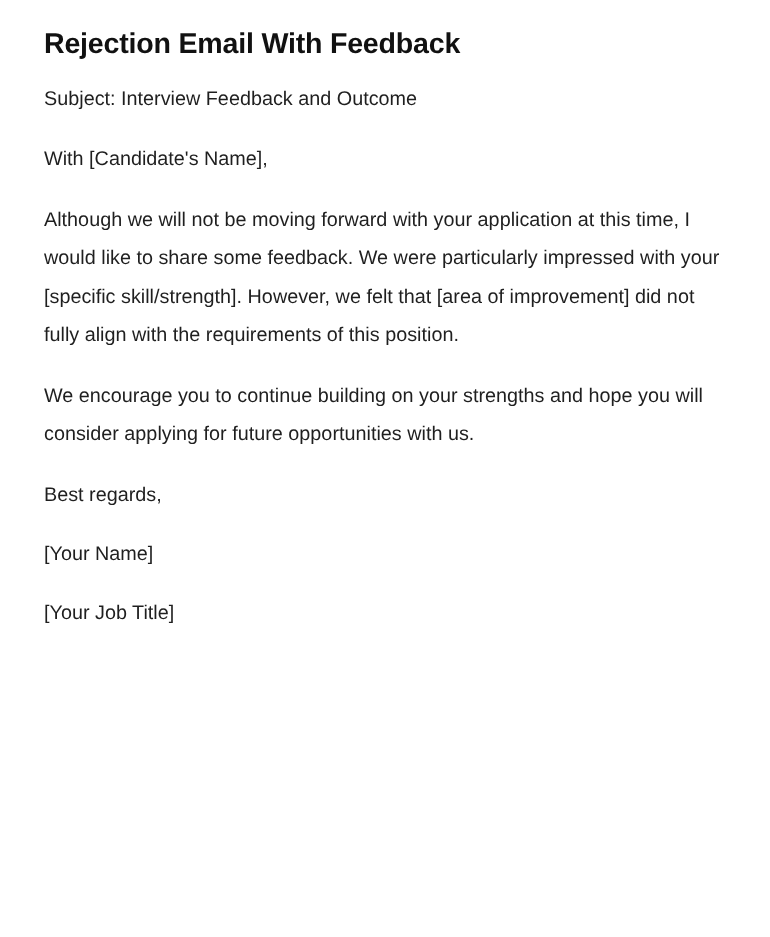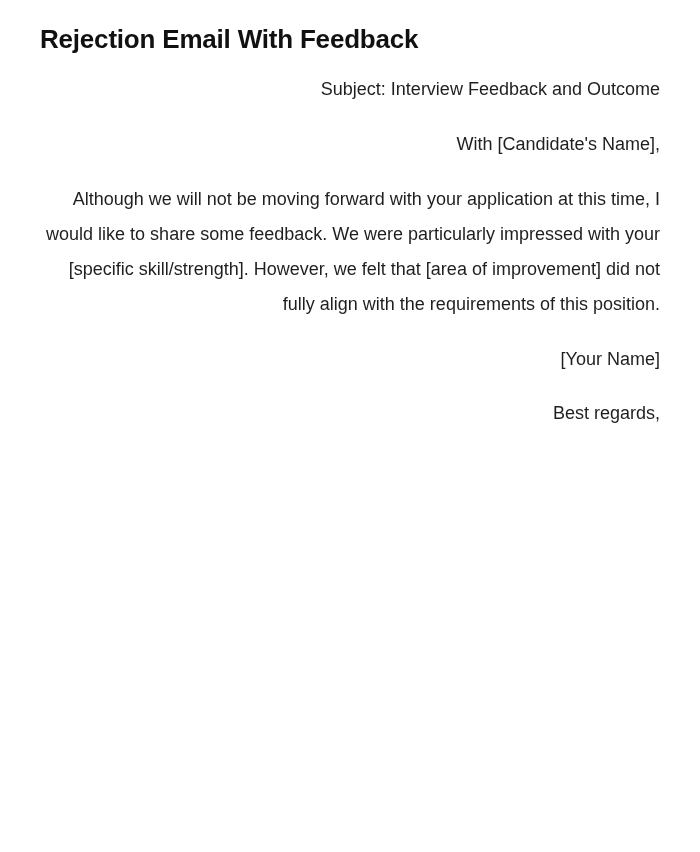--- a/index.html
+++ b/index.html
@@ -28,21 +28,20 @@
     color: #111111;
     margin: 0 0 16px 0;
     letter-spacing: -0.2px;
   }
   .para {
     font-size: 18px;
     line-height: 35px;
     color: #1f1f1f;
     margin: 0 0 20px 0;
     font-weight: 400;
-    text-align: right;
   }
   .para.tight {
     margin-bottom: 19px;
   }
   .para:last-child {
     margin-bottom: 0;
   }
 </style>
 </head>
 <body>
@@ -51,19 +50,21 @@
 
   <h1 class="doc-title">Rejection Email With Feedback</h1>
 
   <p class="para">Subject: Interview Feedback and Outcome</p>
 
   <p class="para">With [Candidate's Name],</p>
 
 
   <p class="para">Although we will not be moving forward with your application at this time, I would like to share some feedback. We were particularly impressed with your [specific skill/strength]. However, we felt that [area of improvement] did not fully align with the requirements of this position.</p>
 
+  <p class="para">We encourage you to continue building on your strengths and hope you will consider applying for future opportunities with us.</p>
+
+  <p class="para tight">Best regards,</p>
 
   <p class="para tight">[Your Name]</p>
 
-  <p class="para tight">Best regards,</p>
-
+  <p class="para tight">[Your Job Title]</p>
 
 </div>
 
 </body></html>

